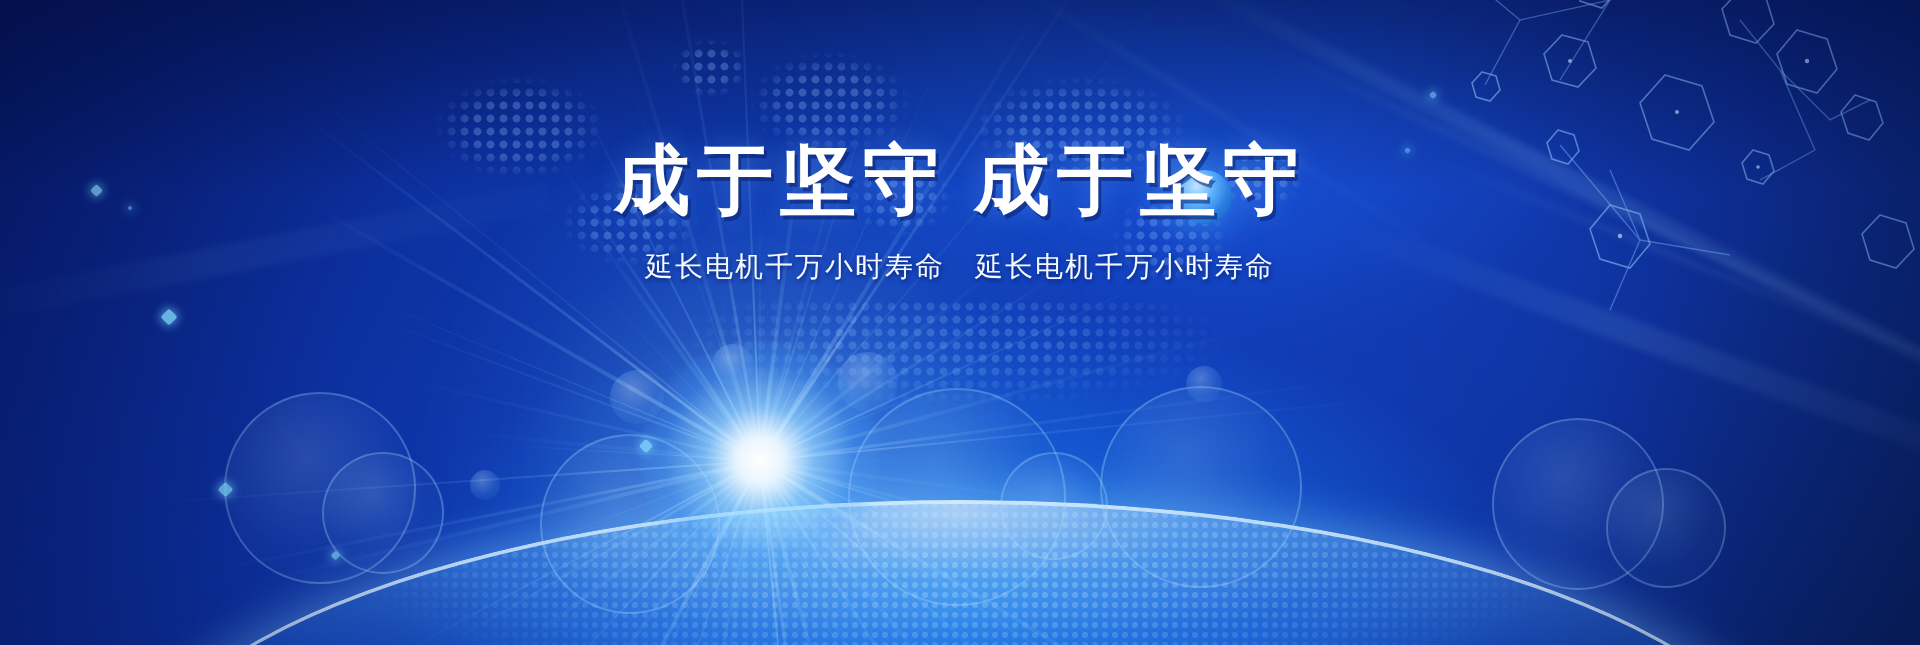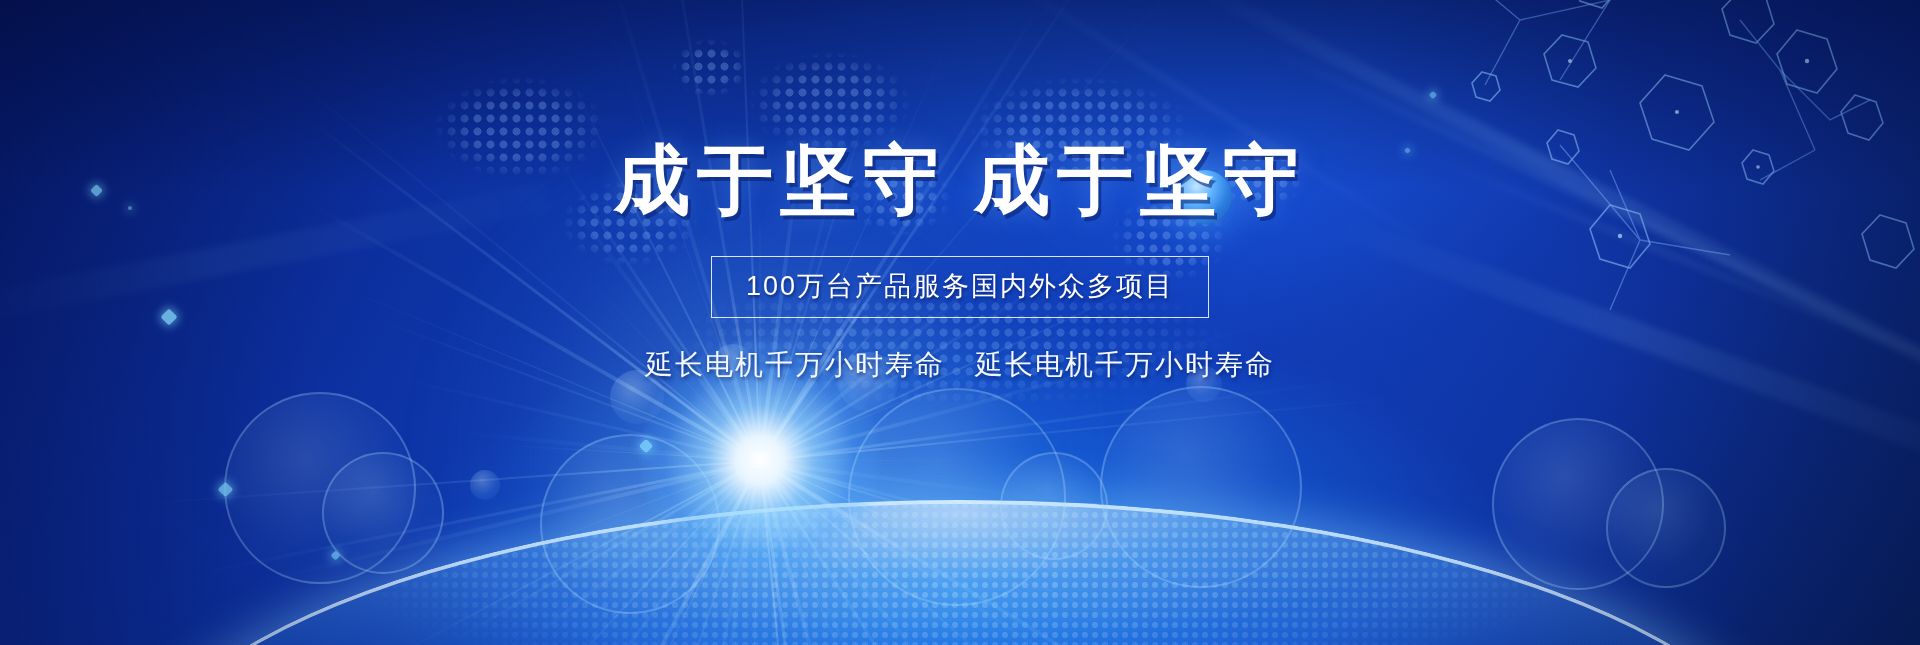--- a/index.html
+++ b/index.html
@@ -352,20 +352,17 @@
   <div class="spark" style="left:332px; top:552px; width:7px;  height:7px;  opacity:.7;"></div>
   <div class="spark" style="left:641px; top:441px; width:10px; height:10px; opacity:.8;"></div>
   <div class="spark" style="left:1430px;top:92px;  width:6px;  height:6px;  opacity:.6;"></div>
   <div class="spark" style="left:1405px;top:148px; width:5px;  height:5px;  opacity:.5;"></div>
 
   <div class="bg-vignette"></div>
 
   <div class="content">
     <h1 class="headline">成于坚守 成于坚守</h1>
 
-    <div class="subtitle-wrap">
-      <div class="subtitle-box">100万台产品服务国内外众多项目</div>
-    </div>
 
     <p class="tagline">延长电机千万小时寿命　延长电机千万小时寿命</p>
   </div>
 
 </div>
 
 </body></html>

